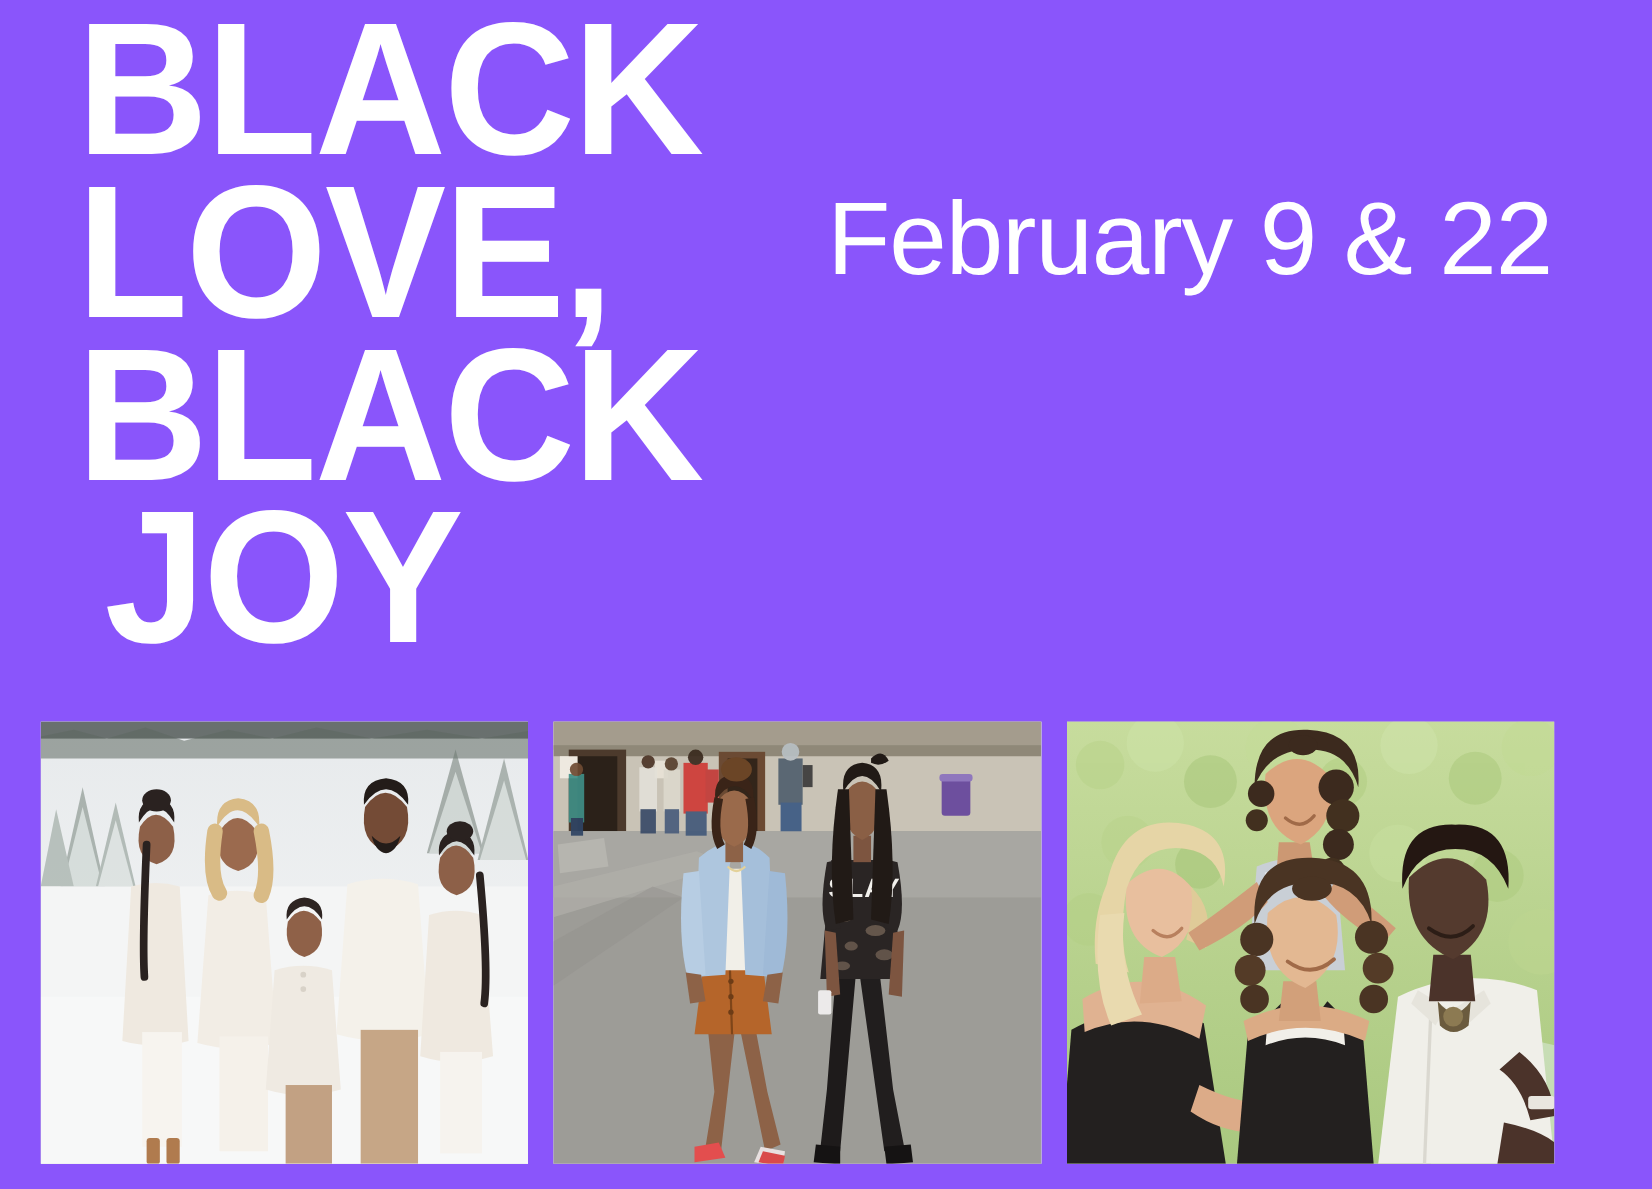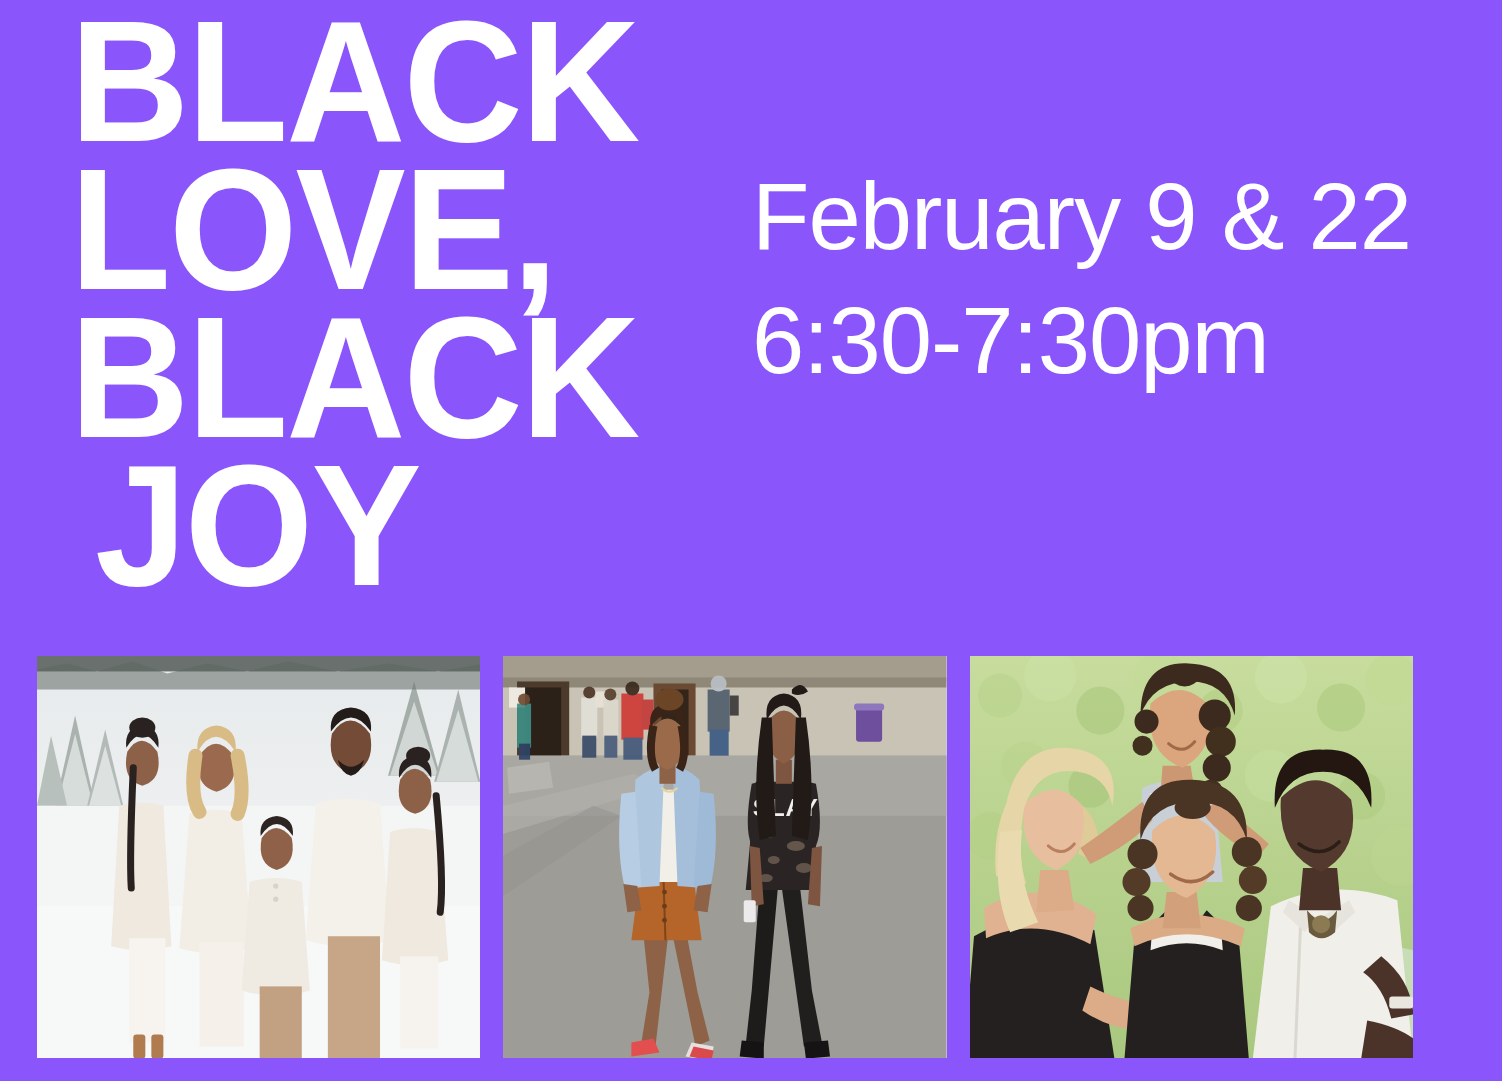--- a/index.html
+++ b/index.html
@@ -106,21 +106,20 @@
 
     <div class="headline">
       <span class="hl-line">BLACK</span>
       <span class="hl-line">LOVE,</span>
       <span class="hl-line">BLACK</span>
       <span class="hl-line indent">JOY</span>
     </div>
 
     <div class="datetime">
       <span class="dt-line">February 9 &amp; 22</span>
-      <span class="dt-line">6:30-7:30pm</span>
     </div>
 
   </div>
 
   <div class="photo-strip">
 
     <div class="photo">
       <svg viewBox="0 0 442 402" preserveAspectRatio="xMidYMid slice" aria-hidden="true">
         <defs>
           <linearGradient id="p1sky" x1="0" y1="0" x2="0" y2="1">

